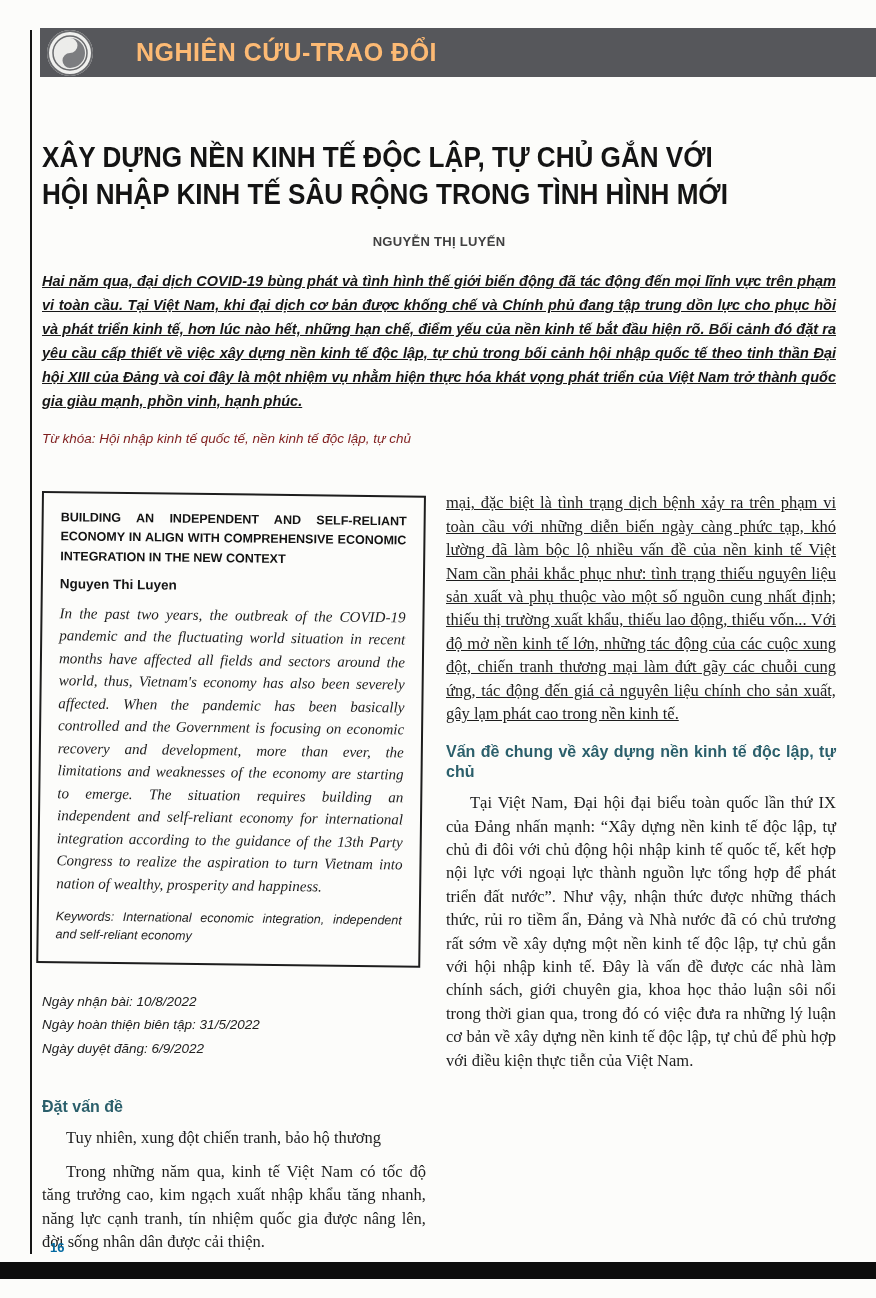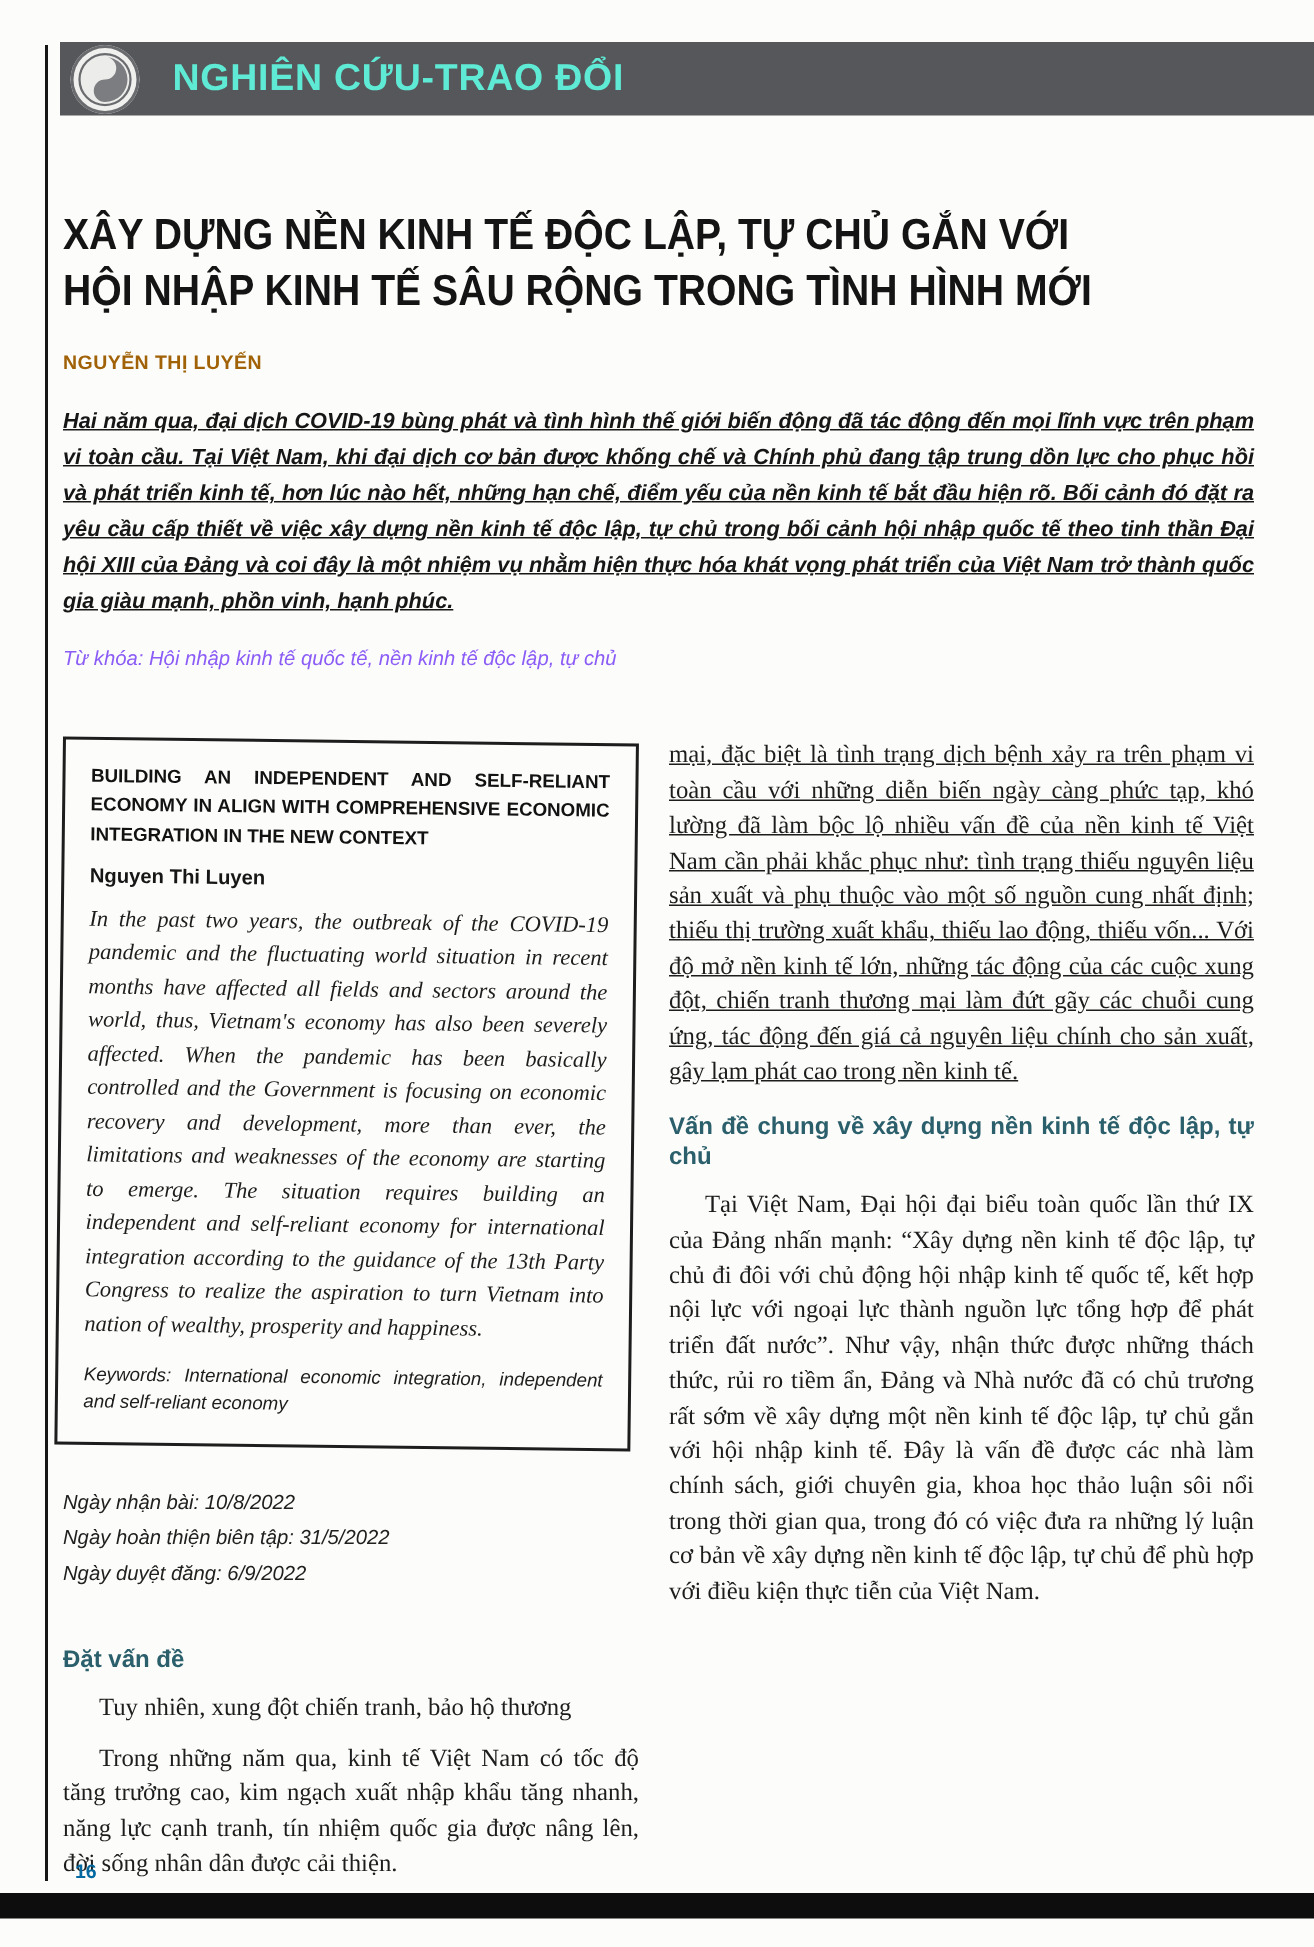--- a/index.html
+++ b/index.html
@@ -7,26 +7,26 @@
     --heading:#2b5f6b;
     --bar:#0d0d0d;
     --ink:#1b1b1b;
   }
   *{margin:0;padding:0;box-sizing:border-box;}
   html,body{background:#e9e9e7;}
   .page{position:relative;width:876px;height:1298px;background:#fcfcfa;margin:0 auto;overflow:hidden;color:var(--ink);}
   .left-rule{position:absolute;left:30px;top:30px;height:1224px;width:2px;background:#161616;}
   .banner{position:absolute;left:40px;top:28px;right:0;height:49px;background:var(--banner-bg);display:flex;align-items:center;}
   .logo{width:46px;height:46px;border-radius:50%;background:#f0f0ee;margin-left:7px;display:flex;align-items:center;justify-content:center;flex:0 0 auto;box-shadow:0 0 0 2px #6a6b6e inset;}
-  .banner-label{margin-left:22px;color:#5eead4;font:bold 25px/1 "Liberation Sans","DejaVu Sans",sans-serif;letter-spacing:.5px;}
+  .banner-label{margin-left:43px;color:#fdba74;font:bold 25px/1 "Liberation Sans","DejaVu Sans",sans-serif;letter-spacing:.5px;}
   .content{position:absolute;left:42px;right:40px;top:77px;}
   .title{margin-top:62px;font:bold 29px/1.28 "Liberation Sans","DejaVu Sans",sans-serif;color:#141414;transform:scaleX(.9);transform-origin:left;white-space:nowrap;}
-  .author{margin-top:22px;font:bold 13px/1 "Liberation Sans","DejaVu Sans",sans-serif;letter-spacing:.3px;color:#a16207;}
+  .author{margin-top:22px;font:bold 13px/1 "Liberation Sans","DejaVu Sans",sans-serif;letter-spacing:.3px;color:#404040;text-align:center;}
   .abstract-vi{margin-top:22px;font:italic bold 14.5px/1.65 "Liberation Sans","DejaVu Sans",sans-serif;text-align:justify;color:#161616;text-decoration:underline;}
-  .keywords-vi{margin-top:16px;font:italic 13.5px/1.3 "Liberation Sans","DejaVu Sans",sans-serif;color:#8b5cf6;}
+  .keywords-vi{margin-top:16px;font:italic 13.5px/1.3 "Liberation Sans","DejaVu Sans",sans-serif;color:#7f1d1d;}
   .columns{display:flex;gap:20px;margin-top:44px;}
   .col{font:16.5px/1.42 "Liberation Serif","DejaVu Serif",serif;text-align:justify;color:#1d1d1d;}
   .col-left{width:384px;flex:0 0 auto;}
   .col-right{flex:1;}
   .en-box{border:2px solid #1d1d1d;padding:15px 17px 18px;transform:rotate(.7deg);transform-origin:top left;background:#fcfcfa;}
   .en-title{font:bold 12.5px/1.55 "Liberation Sans","DejaVu Sans",sans-serif;color:#121212;}
   .en-author{margin-top:11px;font:bold 13.5px/1 "Liberation Sans","DejaVu Sans",sans-serif;color:#161616;}
   .en-abstract{margin-top:11px;font:italic 15px/1.5 "Liberation Serif","DejaVu Serif",serif;text-align:justify;}
   .en-keywords{margin-top:13px;font:italic 12.5px/1.45 "Liberation Sans","DejaVu Sans",sans-serif;}
   .dates{margin-top:26px;font:italic 13.5px/1.75 "Liberation Sans","DejaVu Sans",sans-serif;color:#202020;}

